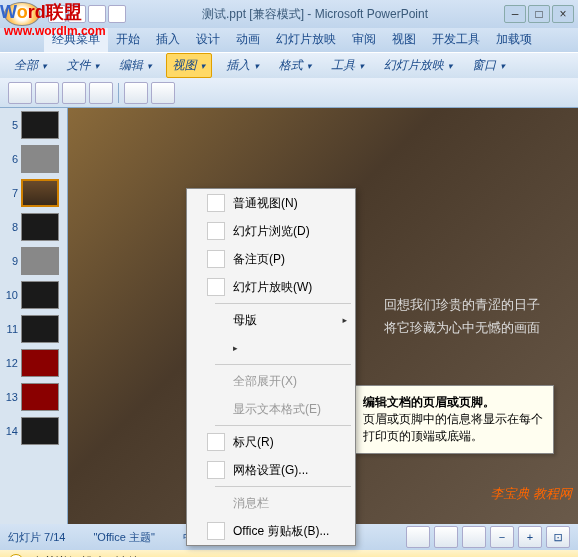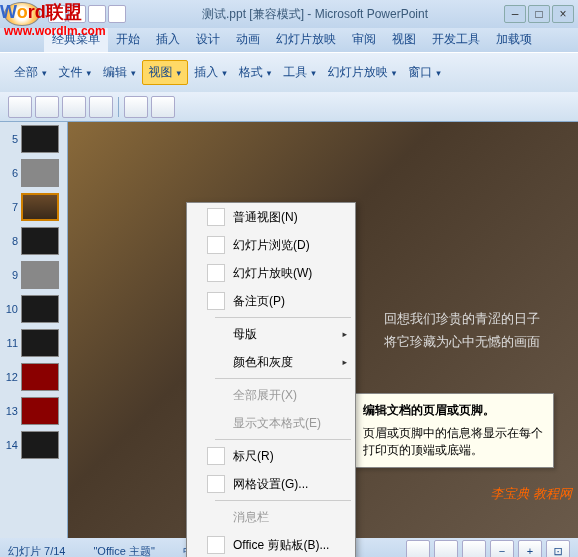--- a/index.html
+++ b/index.html
@@ -16,21 +16,21 @@
 .watermark { position: absolute; top: 0; left: 0; z-index: 20; color: #0066cc; font-weight: bold; font-size: 18px; pointer-events: none; }
 .watermark .w { color: #3366cc; }
 .watermark .o { color: #ff9900; }
 .watermark .rest { color: #cc0000; margin-top: 28px; }
 .watermark-url { position: absolute; top: 24px; left: 4px; z-index: 20; color: #ff0000; font-size: 12px; font-weight: bold; pointer-events: none; }
 
 .ribbon-tabs { height: 24px; background: linear-gradient(#d4e3f4, #c0d5ec); display: flex; align-items: flex-end; padding-left: 44px; gap: 0; }
 .ribbon-tab { padding: 4px 8px; color: #1a4a8a; cursor: pointer; font-size: 12px; }
 .ribbon-tab.active { background: #e8f0fa; border-radius: 3px 3px 0 0; }
 
-.classic-menu { height: 40px; background: linear-gradient(#e8f0fa, #d0e0f0); display: flex; align-items: center; padding: 0 8px; gap: 0; border-top: 1px solid #fff; }
+.classic-menu { height: 26px; background: linear-gradient(#e8f0fa, #d0e0f0); display: flex; align-items: center; padding: 0 8px; gap: 8px; border-top: 1px solid #fff; font-style: italic; }
 .menu-item { padding: 3px 6px; color: #1a4a8a; cursor: pointer; display: flex; align-items: center; gap: 2px; font-size: 12px; }
 .menu-item.active { background: #ffd966; border: 1px solid #e0a000; border-radius: 2px; }
 .dropdown-arrow::after { content: "▾"; font-size: 9px; margin-left: 2px; }
 
 .toolbar { height: 30px; background: linear-gradient(#e8f0fa, #d0e0f0); display: flex; align-items: center; padding: 0 8px; gap: 3px; border-bottom: 1px solid #8aacce; }
 .tb-btn { width: 24px; height: 22px; background: linear-gradient(#fff, #e0e8f0); border: 1px solid #aac; border-radius: 2px; display: flex; align-items: center; justify-content: center; }
 .tb-sep { width: 1px; height: 20px; background: #8aacce; margin: 0 2px; }
 
 .workspace { display: flex; height: 416px; background: #6a8aaa; position: relative; }
 
@@ -51,21 +51,21 @@
 .dropdown-menu { position: absolute; left: 186px; top: 80px; width: 170px; background: #f4f4f4; border: 1px solid #888; box-shadow: 2px 2px 6px rgba(0,0,0,0.3); z-index: 100; }
 .dd-item { display: flex; align-items: center; padding: 5px 8px 5px 4px; cursor: pointer; gap: 8px; font-size: 12px; margin-left: 16px; }
 .dd-item.disabled { color: #999; }
 .dd-icon { width: 18px; height: 18px; display: flex; align-items: center; justify-content: center; background: #fff; border: 1px solid #ccc; font-size: 10px; }
 .dd-icon.blank { background: transparent; border: none; }
 .dd-label { flex: 1; }
 .dd-arrow { font-size: 9px; color: #333; }
 .dd-sep { height: 1px; background: #ccc; margin: 2px 4px 2px 28px; }
 
 .tooltip { position: absolute; right: 24px; bottom: 70px; width: 200px; background: #fffef0; border: 1px solid #888; padding: 8px; font-size: 12px; z-index: 90; box-shadow: 2px 2px 4px rgba(0,0,0,0.2); }
-.tooltip-title { font-weight: bold; margin-bottom: 6px; }
+.tooltip-title { font-weight: bold; }
 .tooltip-desc { color: #000000; line-height: 1.4; }
 
 .statusbar { height: 26px; background: linear-gradient(#d4e3f4, #c0d5ec); display: flex; align-items: center; padding: 0 8px; gap: 28px; color: #1a4a8a; font-size: 11px; }
 .status-right { margin-left: auto; display: flex; gap: 4px; align-items: center; }
 
 .helpbar { height: 24px; background: linear-gradient(#fff4cc, #ffd966); display: flex; align-items: center; padding: 0 8px; gap: 8px; font-size: 12px; }
 .help-icon { width: 16px; height: 16px; background: #fff; border: 1px solid #d0a000; border-radius: 50%; display: flex; align-items: center; justify-content: center; font-weight: bold; color: #d08000; }
 
 .watermark-br { position: absolute; right: 6px; bottom: 54px; color: #ff6600; font-size: 13px; z-index: 200; pointer-events: none; font-style: italic; }
 </style>
@@ -184,35 +184,34 @@
       <div class="dd-item">
         <div class="dd-icon"></div>
         <div class="dd-label">普通视图(N)</div>
       </div>
       <div class="dd-item">
         <div class="dd-icon"></div>
         <div class="dd-label">幻灯片浏览(D)</div>
       </div>
       <div class="dd-item">
         <div class="dd-icon"></div>
+        <div class="dd-label">备注页(P)</div>
+      </div>
+      <div class="dd-item">
+        <div class="dd-icon"></div>
         <div class="dd-label">幻灯片放映(W)</div>
-      </div>
-      <div class="dd-item">
-        <div class="dd-icon"></div>
-        <div class="dd-label">备注页(P)</div>
       </div>
       <div class="dd-sep"></div>
       <div class="dd-item">
         <div class="dd-icon blank"></div>
         <div class="dd-label">母版</div>
         <div class="dd-arrow">▸</div>
       </div>
       <div class="dd-item">
         <div class="dd-icon blank"></div>
-        <div class="dd-label">颜色和灰度</div>
         <div class="dd-arrow">▸</div>
       </div>
       <div class="dd-sep"></div>
       <div class="dd-item disabled">
         <div class="dd-icon blank"></div>
         <div class="dd-label">全部展开(X)</div>
       </div>
       <div class="dd-item disabled">
         <div class="dd-icon blank"></div>
         <div class="dd-label">显示文本格式(E)</div>

